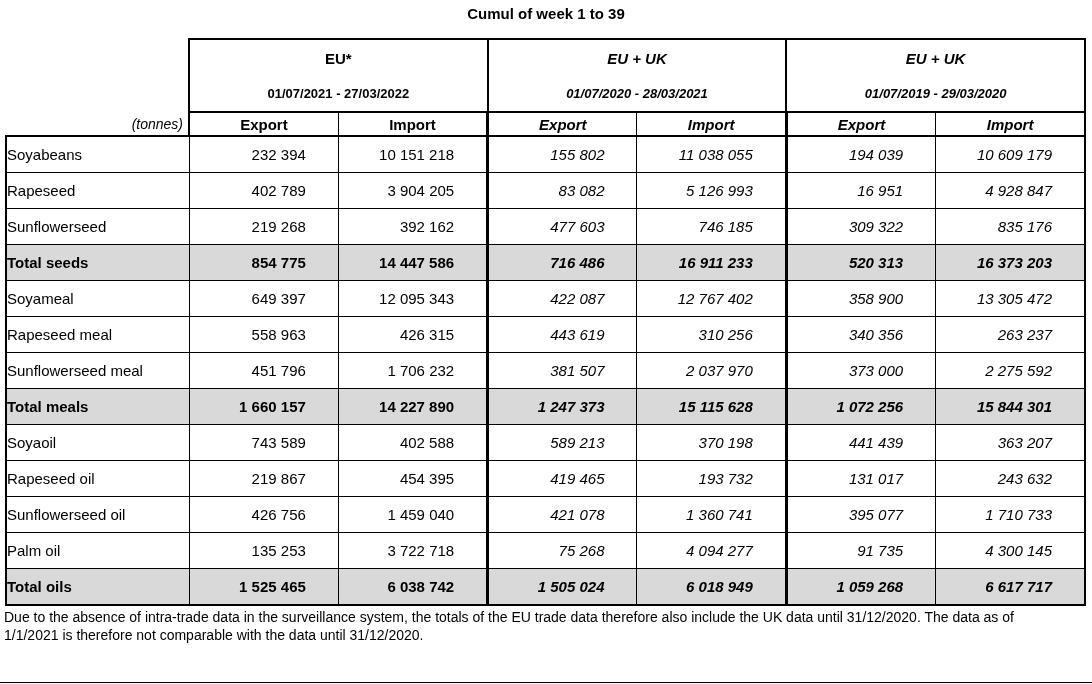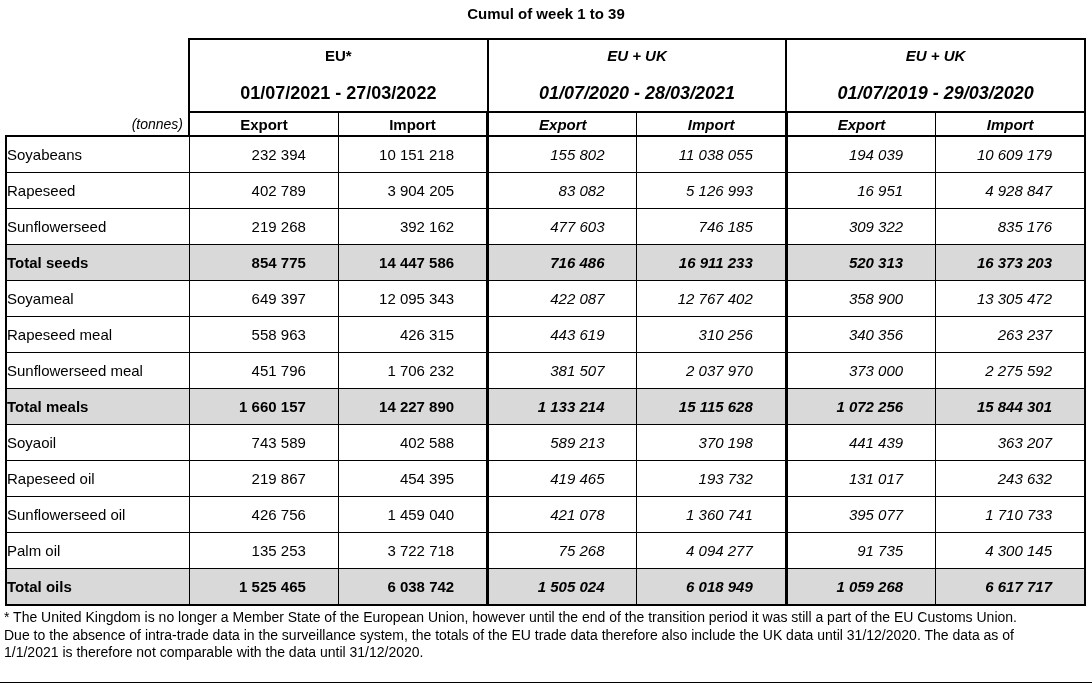--- a/index.html
+++ b/index.html
@@ -31,21 +31,21 @@
   
   tr.hrow1 { height: 73px; }
   td.blank { border: none; }
   th.ghead {
     border: 2px solid var(--border-color);
     font-weight: bold;
     vertical-align: middle;
     padding: 0;
   }
   th.ghead .gname   { display: block; margin-bottom: 19px; font-size: 15px; }
-  th.ghead .gperiod { display: block; font-size: 18px; }
+  th.ghead .gperiod { display: block; font-size: 13px; }
 
   tr.hrow2 { height: 24px; }
   td.tonnes {
     border: none;
     border-bottom: 2px solid var(--border-color);
     text-align: right;
     font-style: italic;
     font-size: 14px;
     padding-right: 5px;
   }
@@ -216,21 +216,21 @@
     <td class="num v1">1 706 232</td>
     <td class="num v2 it">381 507</td>
     <td class="num v3 it">2 037 970</td>
     <td class="num v4 it">373 000</td>
     <td class="num v5 it">2 275 592</td>
   </tr>
         <tr class="row-subtotal">
     <td class="label">Total meals</td>
     <td class="num v0">1 660 157</td>
     <td class="num v1">14 227 890</td>
-    <td class="num v2 it">1 133 214</td>
+    <td class="num v2 it">1 247 373</td>
     <td class="num v3 it">15 115 628</td>
     <td class="num v4 it">1 072 256</td>
     <td class="num v5 it">15 844 301</td>
   </tr>
         <tr class="row-data">
     <td class="label">Soyaoil</td>
     <td class="num v0">743 589</td>
     <td class="num v1">402 588</td>
     <td class="num v2 it">589 213</td>
     <td class="num v3 it">370 198</td>
@@ -270,19 +270,18 @@
     <td class="num v1">6 038 742</td>
     <td class="num v2 it">1 505 024</td>
     <td class="num v3 it">6 018 949</td>
     <td class="num v4 it">1 059 268</td>
     <td class="num v5 it">6 617 717</td>
   </tr>
       </tbody>
   </table>
 
   <div class="footnote">
-    <div>* The United Kingdom is no longer a Member State of the European Union, however until the end of the transition period it was still a part of the EU Customs Union.</div>
     <div>Due to the absence of intra-trade data in the surveillance system, the totals of the EU trade data  therefore also include the UK data until 31/12/2020. The data as of</div>
     <div>1/1/2021 is therefore not comparable with the data until 31/12/2020.</div>
   </div>
 
   <div class="bottom-rule"></div>
 </div>
 
 </body></html>

